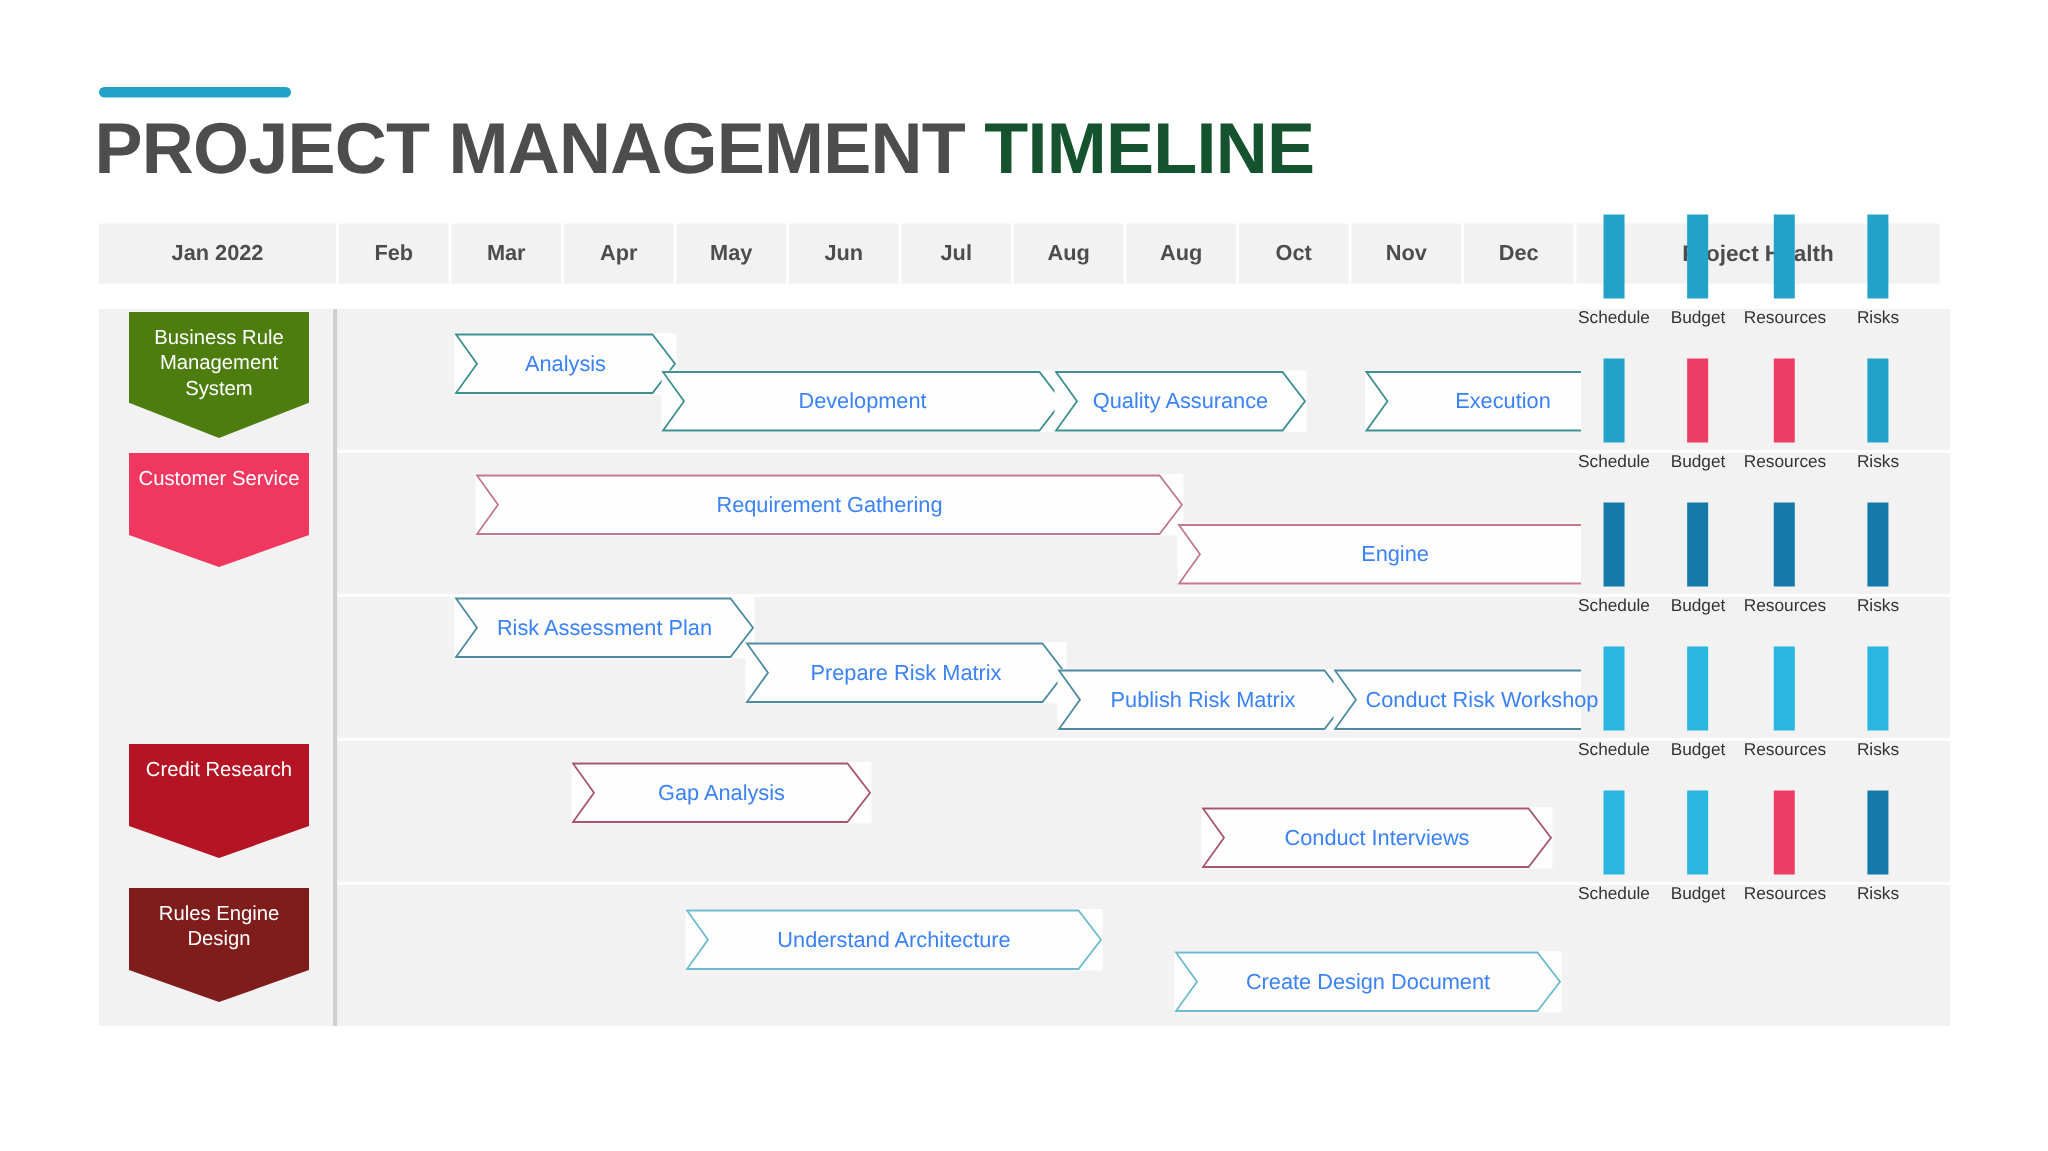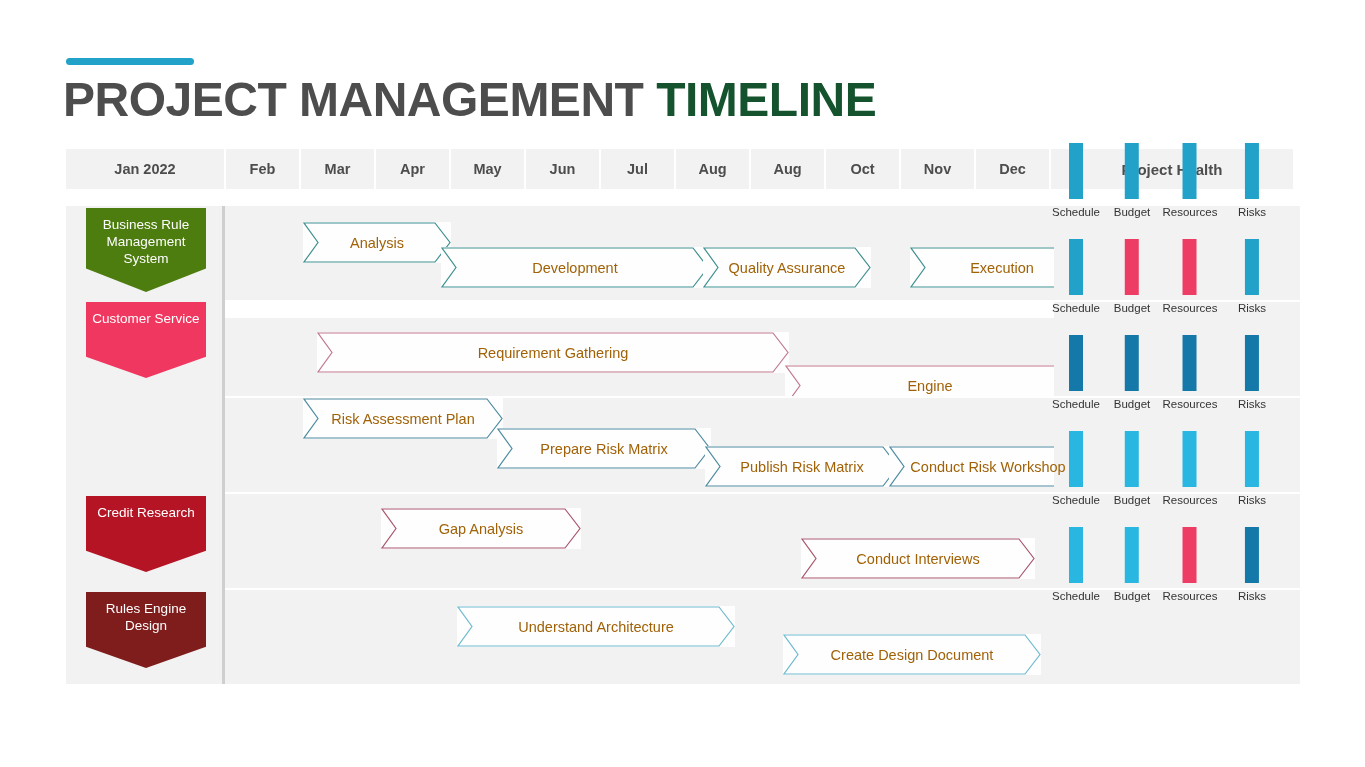--- a/index.html
+++ b/index.html
@@ -76,21 +76,21 @@
   }
   .row-sep{
     position:absolute;left:0;width:829px;height:2px;background:#ffffff;
   }
   .task{
     position:absolute;height:41px;
     background:#FEFEFE;
     box-sizing:border-box;
     display:flex;align-items:center;justify-content:center;
     text-align:center;
-    font-size:14.5px;line-height:16px;color:#a16207;
+    font-size:14.5px;line-height:16px;color:#3b82f6;
   }
   .task .cap{position:relative;z-index:2;padding:0 6px;}
   .task-svg{position:absolute;left:0;top:0;width:100%;height:100%;}
 
   
   .hrow{
     position:absolute;left:0;width:246px;background:#F2F2F2;
   }
   .hrow-sep{position:absolute;left:0;width:246px;height:2px;background:#ffffff;}
   .hbar-group{position:absolute;display:flex;align-items:flex-end;}
@@ -165,21 +165,21 @@
           <span class="cap">Quality Assurance</span>
         </div>
         <div class="task" style="left: 685px; top: 41px; width: 184px;">
           <svg class="task-svg" viewBox="0 0 184 41" preserveAspectRatio="none">
             <polygon points="1,1 168,1 183,20.5 168,40 1,40 15,20.5" fill="#FEFEFE" stroke="#3E8F8F" stroke-width="1.2"></polygon>
           </svg>
           <span class="cap">Execution</span>
         </div>
       </div>
       <div class="row-sep" style="top: 94px;"></div>
-      <div class="row" style="top: 112px; height: 94px; text-decoration: underline;">
+      <div class="row" style="top: 96px; height: 94px; text-decoration: underline;">
         <div class="task" style="left: 92px; top: 14px; width: 472px;">
           <svg class="task-svg" viewBox="0 0 472 41" preserveAspectRatio="none">
             <polygon points="1,1 456,1 471,20.5 456,40 1,40 15,20.5" fill="#FEFEFE" stroke="#C1798E" stroke-width="1.2"></polygon>
           </svg>
           <span class="cap">Requirement Gathering</span>
         </div>
         <div class="task" style="left: 560px; top: 47px; width: 290px;">
           <svg class="task-svg" viewBox="0 0 290 41" preserveAspectRatio="none">
             <polygon points="1,1 274,1 289,20.5 274,40 1,40 15,20.5" fill="#FEFEFE" stroke="#C1798E" stroke-width="1.2"></polygon>
           </svg>

